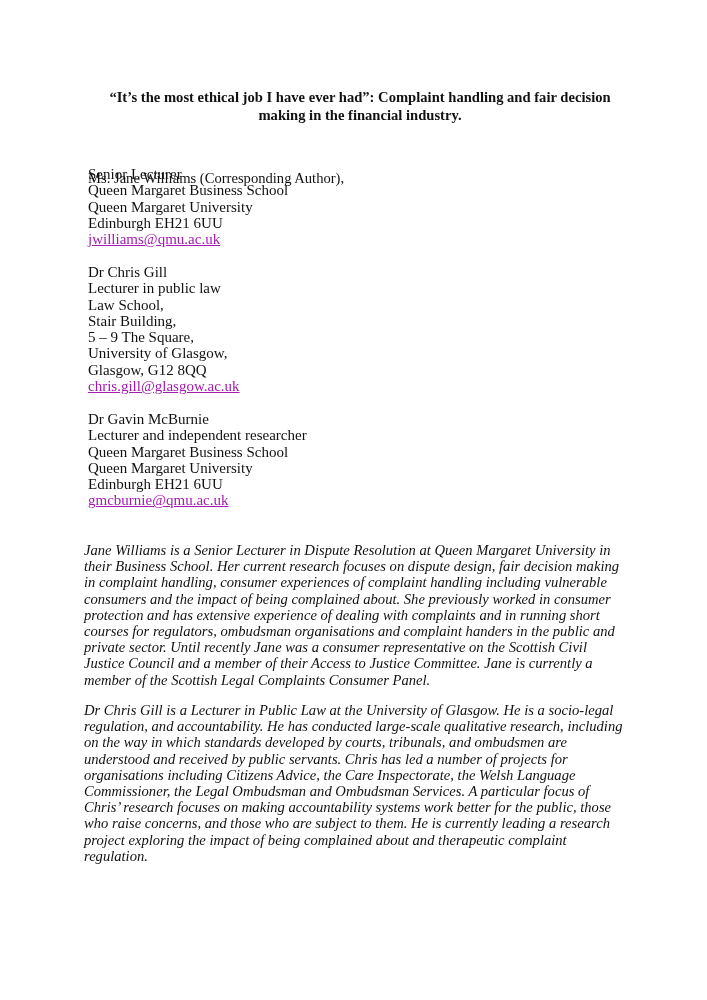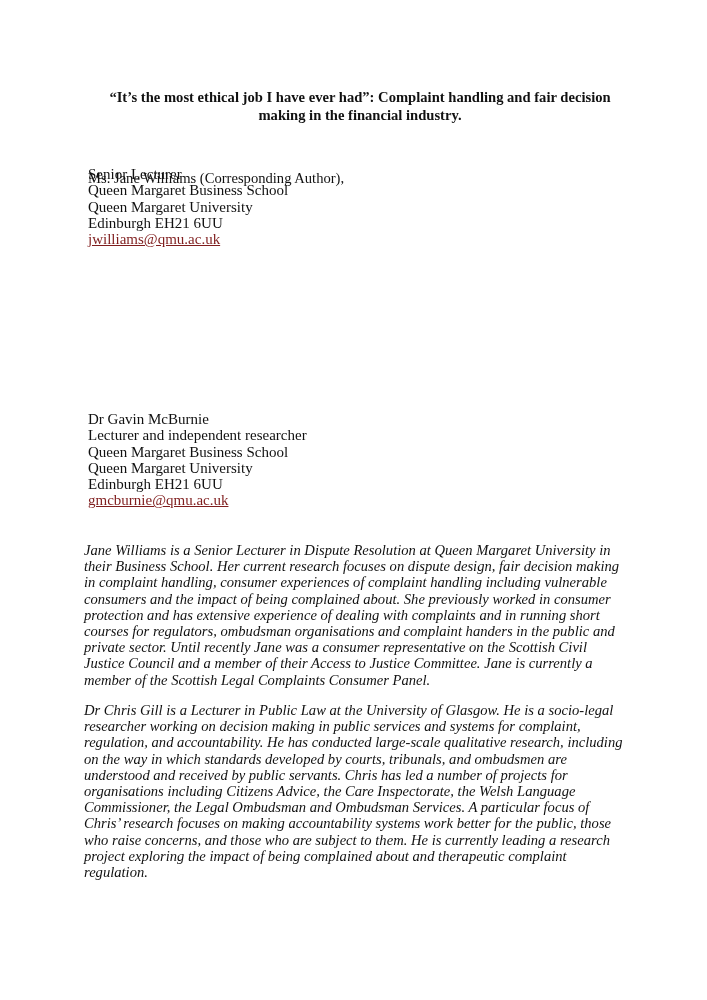--- a/index.html
+++ b/index.html
@@ -4,21 +4,21 @@
 <style>
   html, body { margin: 0; padding: 0; background: #ffffff; }
   body { width: 707px; height: 1000px; position: relative; overflow: hidden;
          font-family: "Liberation Serif", serif; color: #111; }
   .page { position: absolute; left: 0; top: 0; width: 707px; height: 831px; }
   .title { position: absolute; left: 60px; width: 600px; top: 88px;
            text-align: center; font-weight: bold; font-size: 14.6px; line-height: 18px; }
   .line { position: absolute; left: 88px; font-size: 14.6px; line-height: 16.3px; white-space: nowrap; margin-top: 21px; }
   .block { position: absolute; left: 88px; font-size: 15px; line-height: 16.3px; }
   .block div { white-space: nowrap; }
-  a.email { color: #7f1d1d; text-decoration: underline; }
+  a.email { color: #a21caf; text-decoration: underline; }
   .para { position: absolute; left: 84px; width: 560px; font-size: 14.6px; line-height: 16.2px; font-style: italic; }
   .para div { white-space: nowrap; }
 </style>
 </head>
 <body>
 
 <div class="page">
 
   <div class="title">
     <div>“It’s the most ethical job I have ever had”:  Complaint handling and fair decision</div>
@@ -28,20 +28,30 @@
   <div class="line" style="top:149px;">Ms. Jane Williams (Corresponding Author),</div>
 
   <div class="block" style="top:166px;">
     <div>Senior Lecturer</div>
     <div>Queen Margaret Business School</div>
     <div>Queen Margaret University</div>
     <div>Edinburgh EH21 6UU</div>
     <div><a class="email">jwilliams@qmu.ac.uk</a></div>
   </div>
 
+  <div class="block" style="top:264px;">
+    <div>Dr Chris Gill</div>
+    <div>Lecturer in public law</div>
+    <div>Law School,</div>
+    <div>Stair Building,</div>
+    <div>5 – 9 The Square,</div>
+    <div>University of Glasgow,</div>
+    <div>Glasgow, G12 8QQ</div>
+    <div><a class="email">chris.gill@glasgow.ac.uk</a></div>
+  </div>
 
   <div class="block" style="top:411px;">
     <div>Dr Gavin McBurnie</div>
     <div>Lecturer and independent researcher</div>
     <div>Queen Margaret Business School</div>
     <div>Queen Margaret University</div>
     <div>Edinburgh EH21 6UU</div>
     <div><a class="email">gmcburnie@qmu.ac.uk</a></div>
   </div>
 
@@ -52,21 +62,20 @@
     <div>consumers and the impact of being complained about.  She previously worked in consumer</div>
     <div>protection and has extensive experience of dealing with complaints and in running short</div>
     <div>courses for regulators, ombudsman organisations and complaint handers in the public and</div>
     <div>private sector. Until recently Jane was a consumer representative on the Scottish Civil</div>
     <div>Justice Council and a member of their Access to Justice Committee. Jane is currently a</div>
     <div>member of the Scottish Legal Complaints Consumer Panel.</div>
   </div>
 
   <div class="para" style="top:702px;">
     <div>Dr Chris Gill is a Lecturer in Public Law at the University of Glasgow. He is a socio-legal</div>
-    <div>researcher working on decision making in public services and systems for complaint,</div>
     <div>regulation, and accountability. He has conducted large-scale qualitative research, including</div>
     <div>on the way in which standards developed by courts, tribunals, and ombudsmen are</div>
     <div>understood and received by public servants. Chris has led a number of projects for</div>
     <div>organisations including Citizens Advice, the Care Inspectorate, the Welsh Language</div>
     <div>Commissioner, the Legal Ombudsman and Ombudsman Services. A particular focus of</div>
     <div>Chris’ research focuses on making accountability systems work better for the public, those</div>
     <div>who raise concerns, and those who are subject to them. He is currently leading a research</div>
     <div>project exploring the impact of being complained about and therapeutic complaint</div>
     <div>regulation.</div>
   </div>

